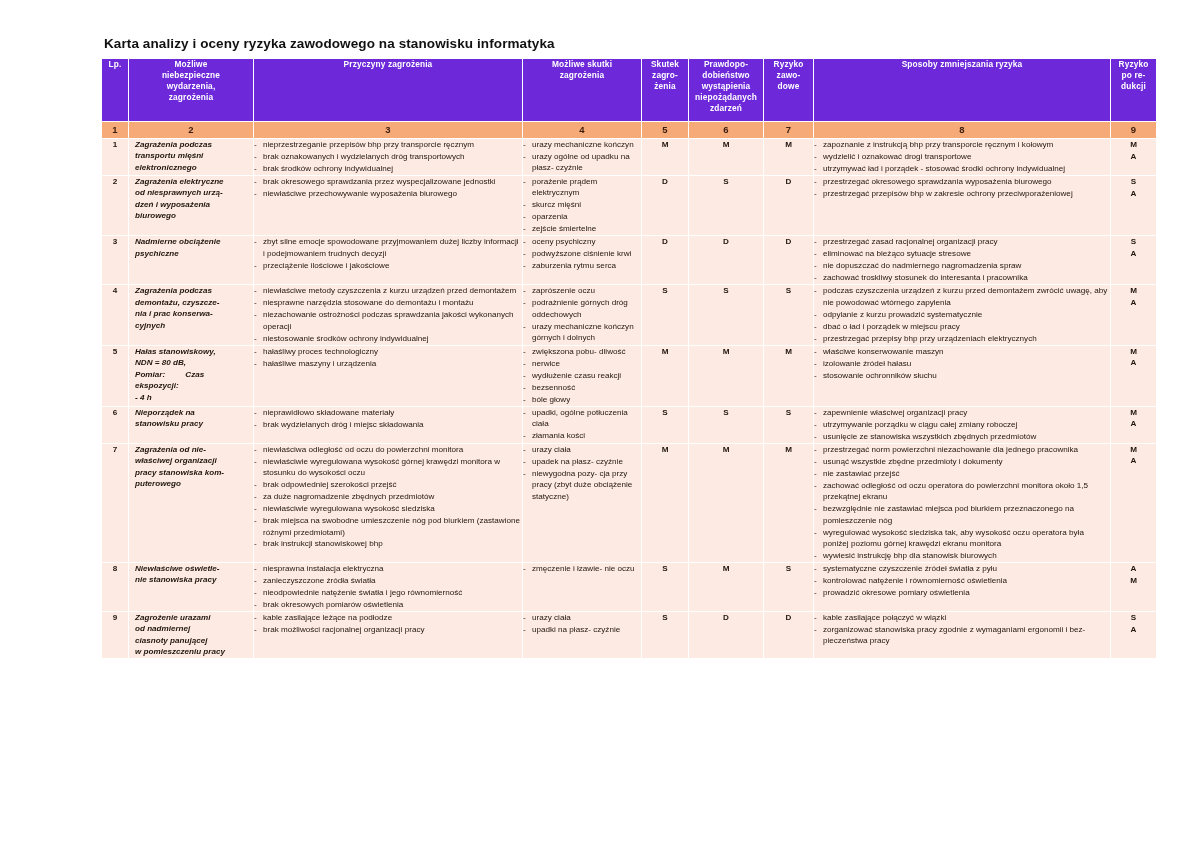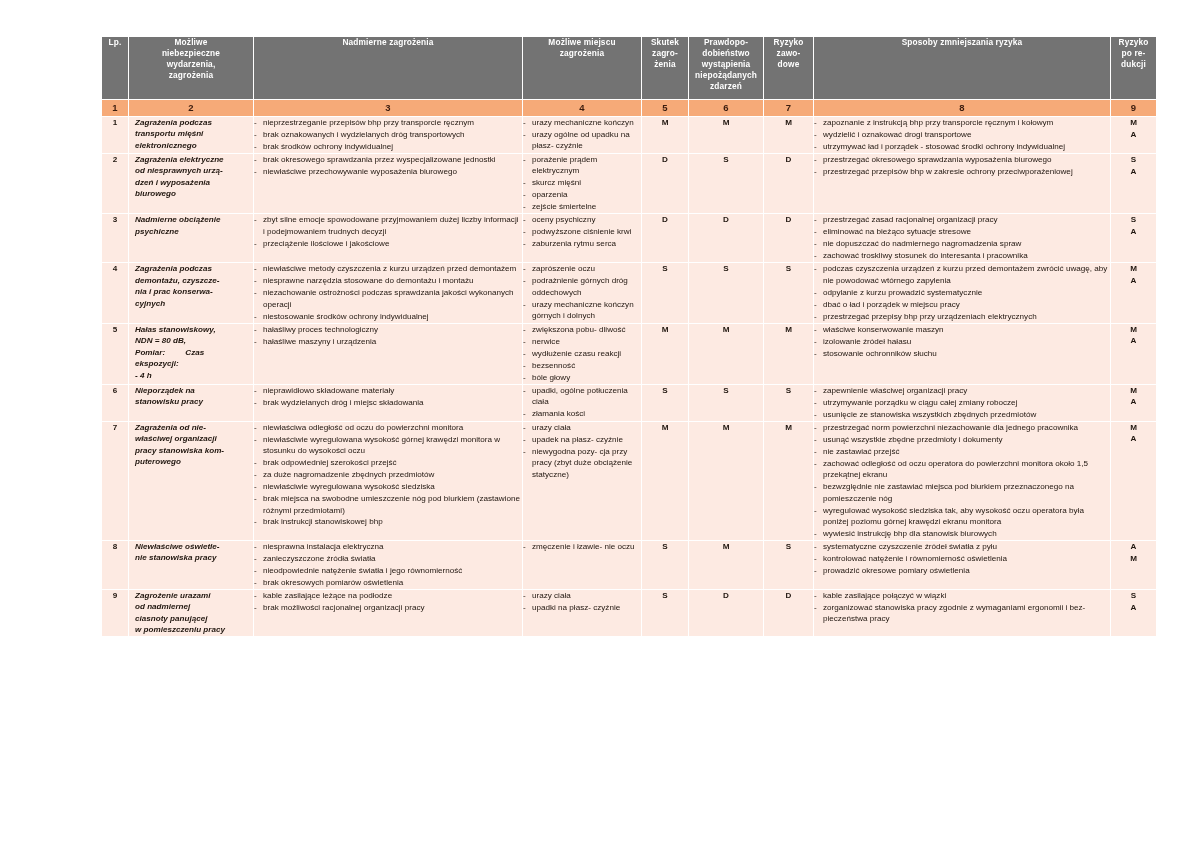--- a/index.html
+++ b/index.html
@@ -37,21 +37,21 @@
     table-layout: fixed;
     background: #ffffff;
   }
   table.risk td, table.risk th {
     vertical-align: top;
     padding: 0;
     margin: 0;
   }
   
   .hdr th {
-    background: #737373;
+    background: #6d28d9;
     color: #ffffff;
     font-size: 8.3px;
     font-weight: bold;
     text-align: center;
     vertical-align: middle;
     line-height: 1.33;
     padding: 5px 2px;
     height: 62px;
     box-sizing: border-box;
     letter-spacing: 0.15px;
@@ -119,20 +119,21 @@
   .w-prawd   { width: 74px; }
   .w-ryzyko  { width: 49px; }
   .w-sposoby { width: 296px; }
   .w-pored   { width: 45px; }
 </style>
 </head>
 <body>
 
 <div class="page">
 
+  <h1 class="doc-title">Karta analizy i oceny ryzyka zawodowego na stanowisku informatyka</h1>
 
   <table class="risk">
     <colgroup>
       <col class="w-lp">
         <col class="w-event">
         <col class="w-cause">
         <col class="w-effect">
       <col class="w-skutek">
         <col class="w-prawd">
         <col class="w-ryzyko">
@@ -144,24 +145,24 @@
         <th>
             <div>Lp.</div>
           </th>
         <th>
             <div>Możliwe</div>
             <div>niebezpieczne</div>
             <div>wydarzenia,</div>
             <div>zagrożenia</div>
           </th>
         <th>
-            <div>Nadmierne zagrożenia</div>
-          </th>
-        <th>
-            <div>Możliwe miejscu</div>
+            <div>Przyczyny zagrożenia</div>
+          </th>
+        <th>
+            <div>Możliwe skutki</div>
             <div>zagrożenia</div>
           </th>
         <th>
             <div>Skutek</div>
             <div>zagro-</div>
             <div>żenia</div>
           </th>
         <th>
             <div>Prawdopo-</div>
             <div>dobieństwo</div>

